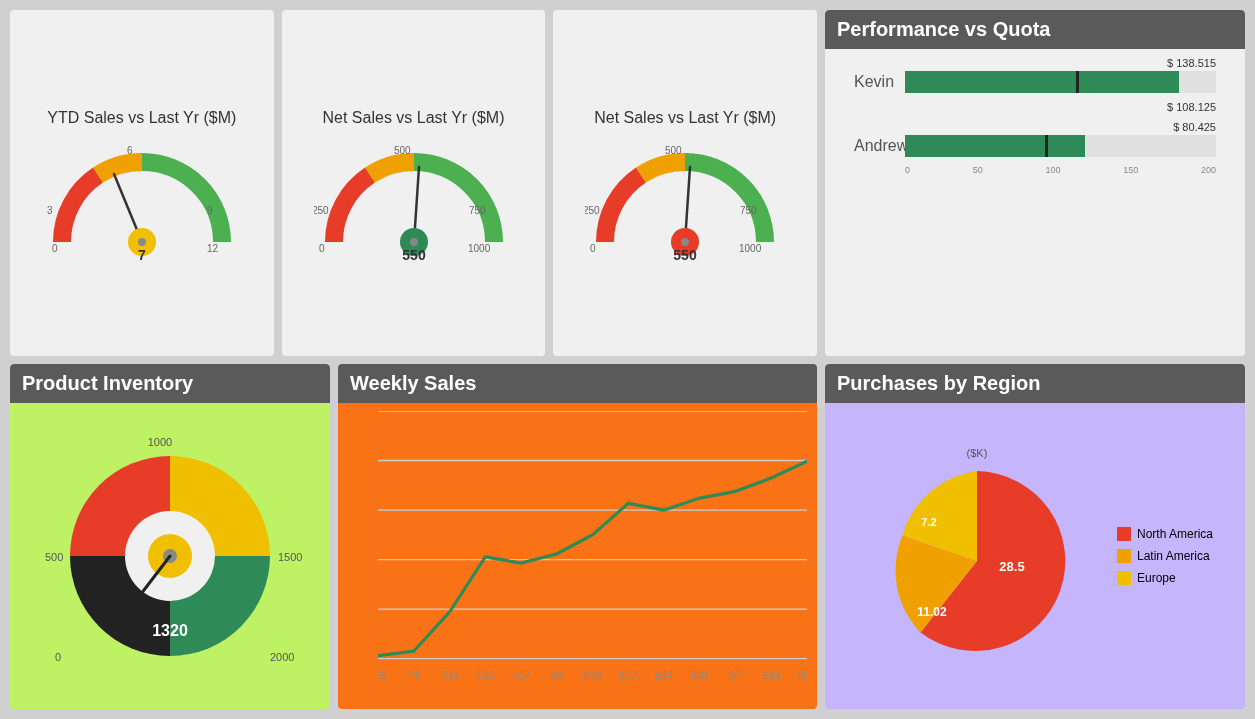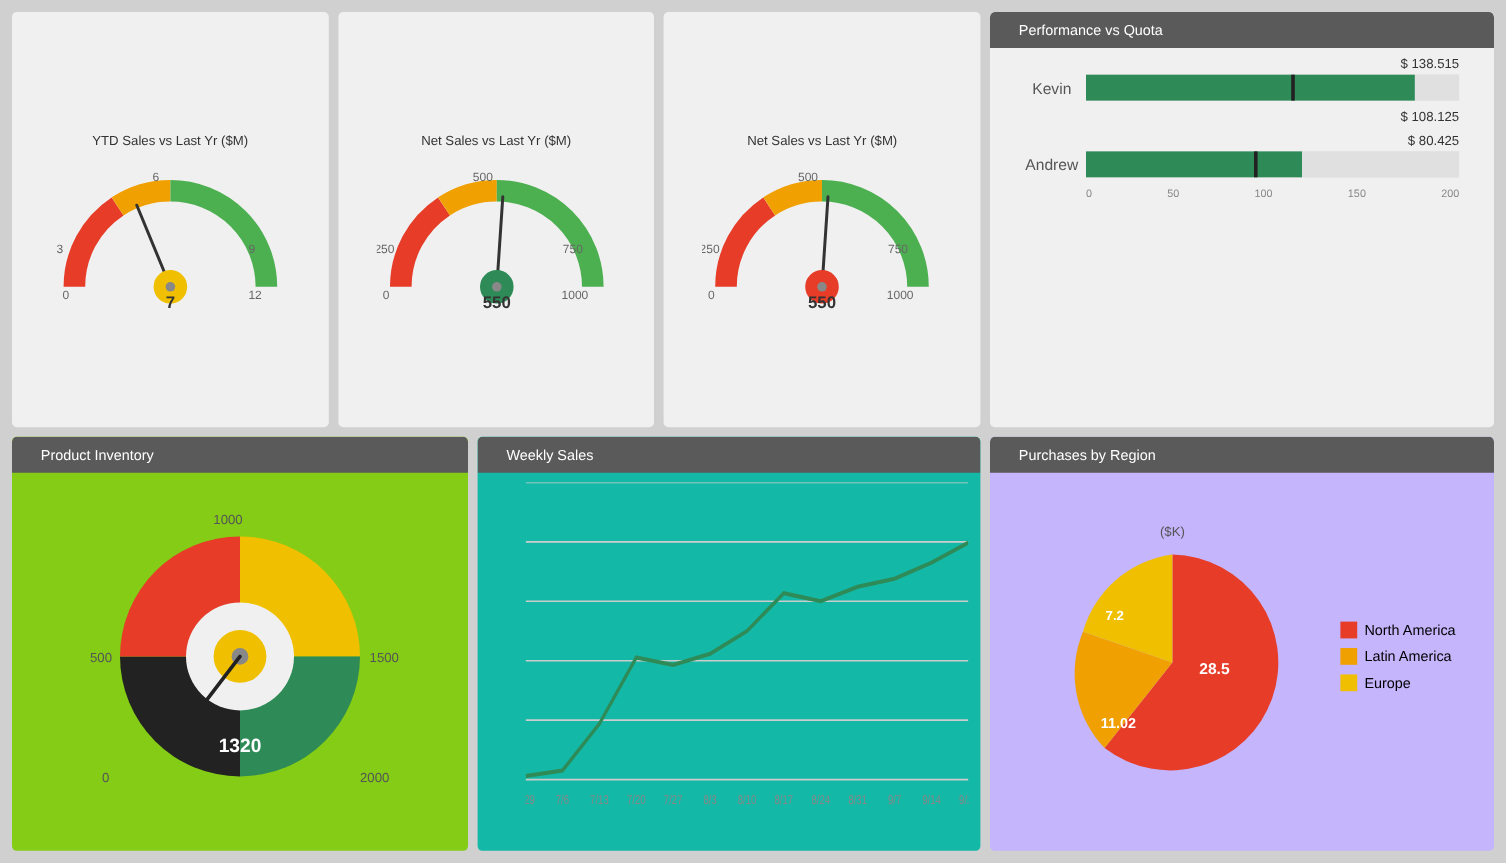--- a/index.html
+++ b/index.html
@@ -15,38 +15,38 @@
       padding: 10px;
     }
     .row {
       display: flex;
       gap: 8px;
       flex: 1;
     }
     .panel-header {
       background: #5a5a5a;
       color: #fff;
-      font-size: 12px;
-      font-weight: normal;
-      padding: 8px 24px;
+      font-size: 20px;
+      font-weight: bold;
+      padding: 8px 12px;
       border-radius: 4px 4px 0 0;
     }
     .gauge-panel {
       background: #f0f0f0;
       border-radius: 4px;
       flex: 1;
       display: flex;
       flex-direction: column;
       align-items: center;
       justify-content: center;
       padding: 10px 5px 5px;
       position: relative;
     }
     .gauge-title {
-      font-size: 11px;
+      font-size: 16px;
       color: #333;
       text-align: center;
       margin-bottom: 5px;
     }
     .gauge-svg {
       width: 200px;
       height: 130px;
     }
 
     
@@ -68,24 +68,24 @@
       color: #333;
       text-align: right;
       margin-bottom: 2px;
     }
     .perf-bar-container {
       display: flex;
       align-items: center;
       gap: 6px;
     }
     .perf-name {
-      font-size: 13px;
+      font-size: 16px;
       color: #555;
       width: 45px;
-      text-align: center;
+      text-align: left;
       flex-shrink: 0;
     }
     .perf-bar-bg {
       flex: 1;
       height: 22px;
       background: #e0e0e0;
       position: relative;
       overflow: hidden;
     }
     .perf-bar-actual {
@@ -105,29 +105,29 @@
       display: flex;
       justify-content: space-between;
       font-size: 9px;
       color: #888;
       margin-top: 2px;
       padding-left: 51px;
     }
 
     
     .inventory-panel {
-      width: 380px;
-      flex-shrink: 0;
-      background: #84cc16;
+      width: 320px;
+      flex-shrink: 0;
+      background: #bef264;
       border-radius: 4px;
       overflow: hidden;
     }
     .weekly-panel {
       flex: 1;
-      background: #14b8a6;
+      background: #f97316;
       border-radius: 4px;
       overflow: hidden;
     }
     .purchases-panel {
       width: 420px;
       flex-shrink: 0;
       background: #c4b5fd;
       border-radius: 4px;
       overflow: hidden;
     }

